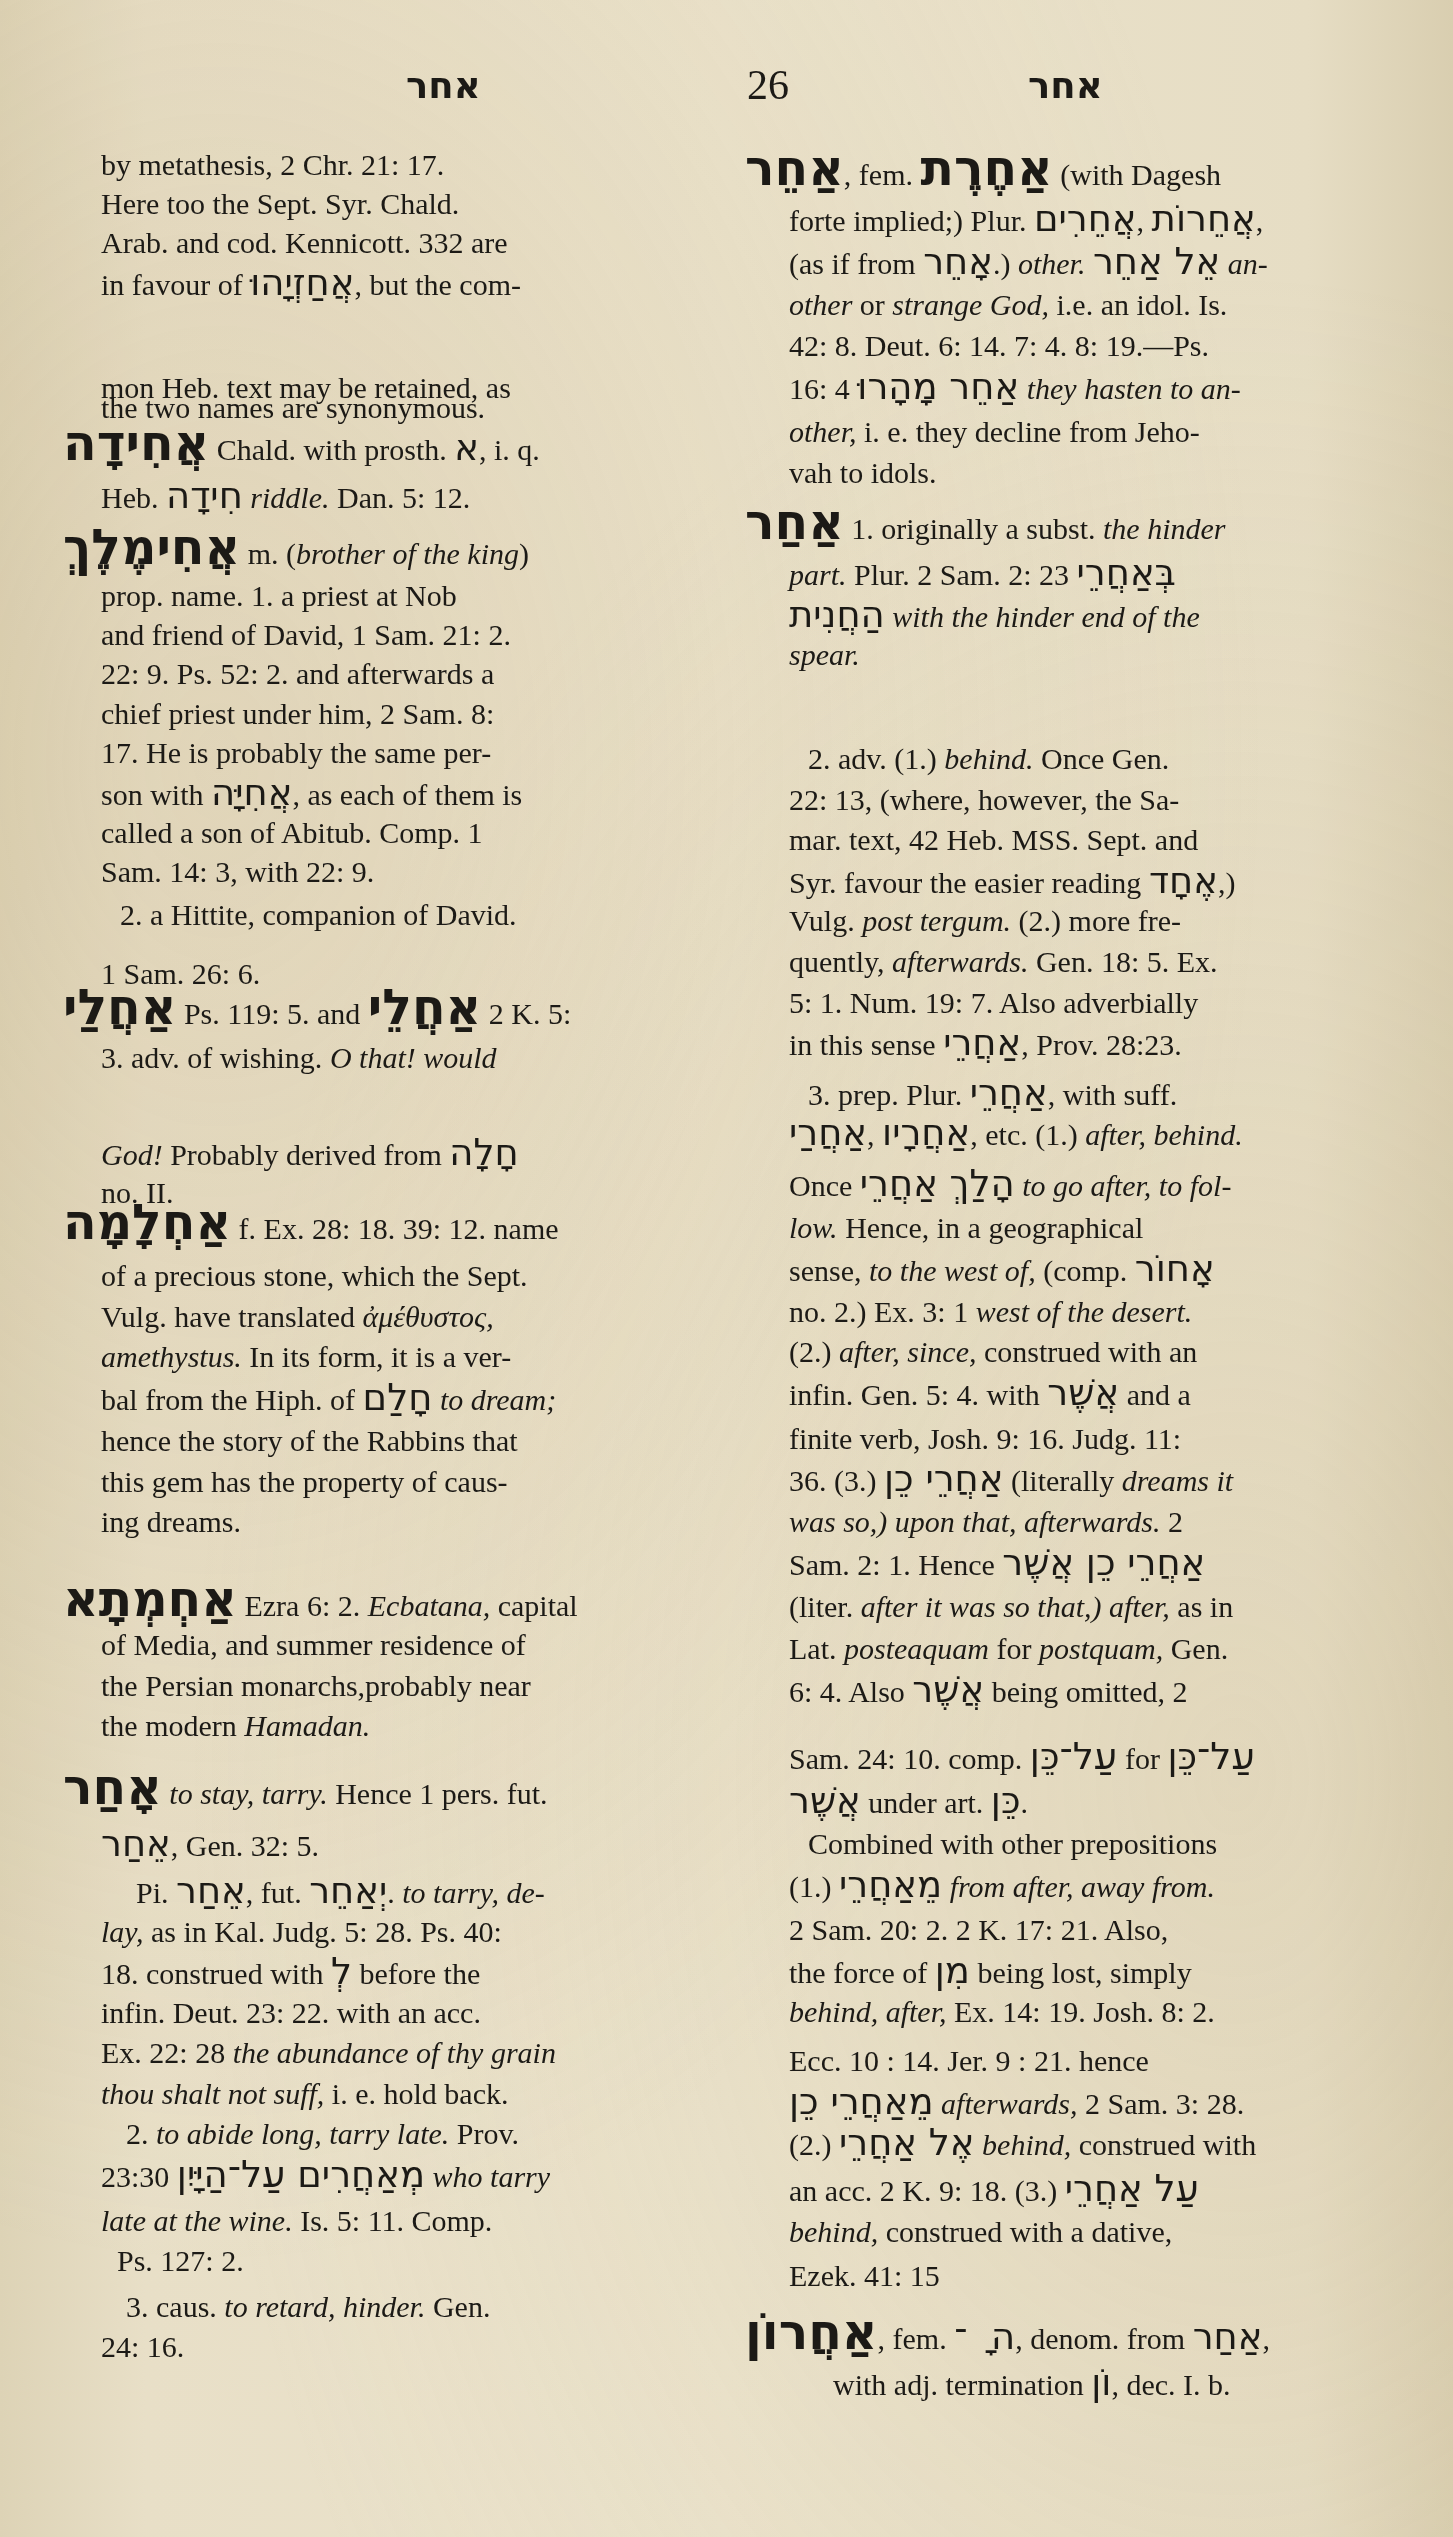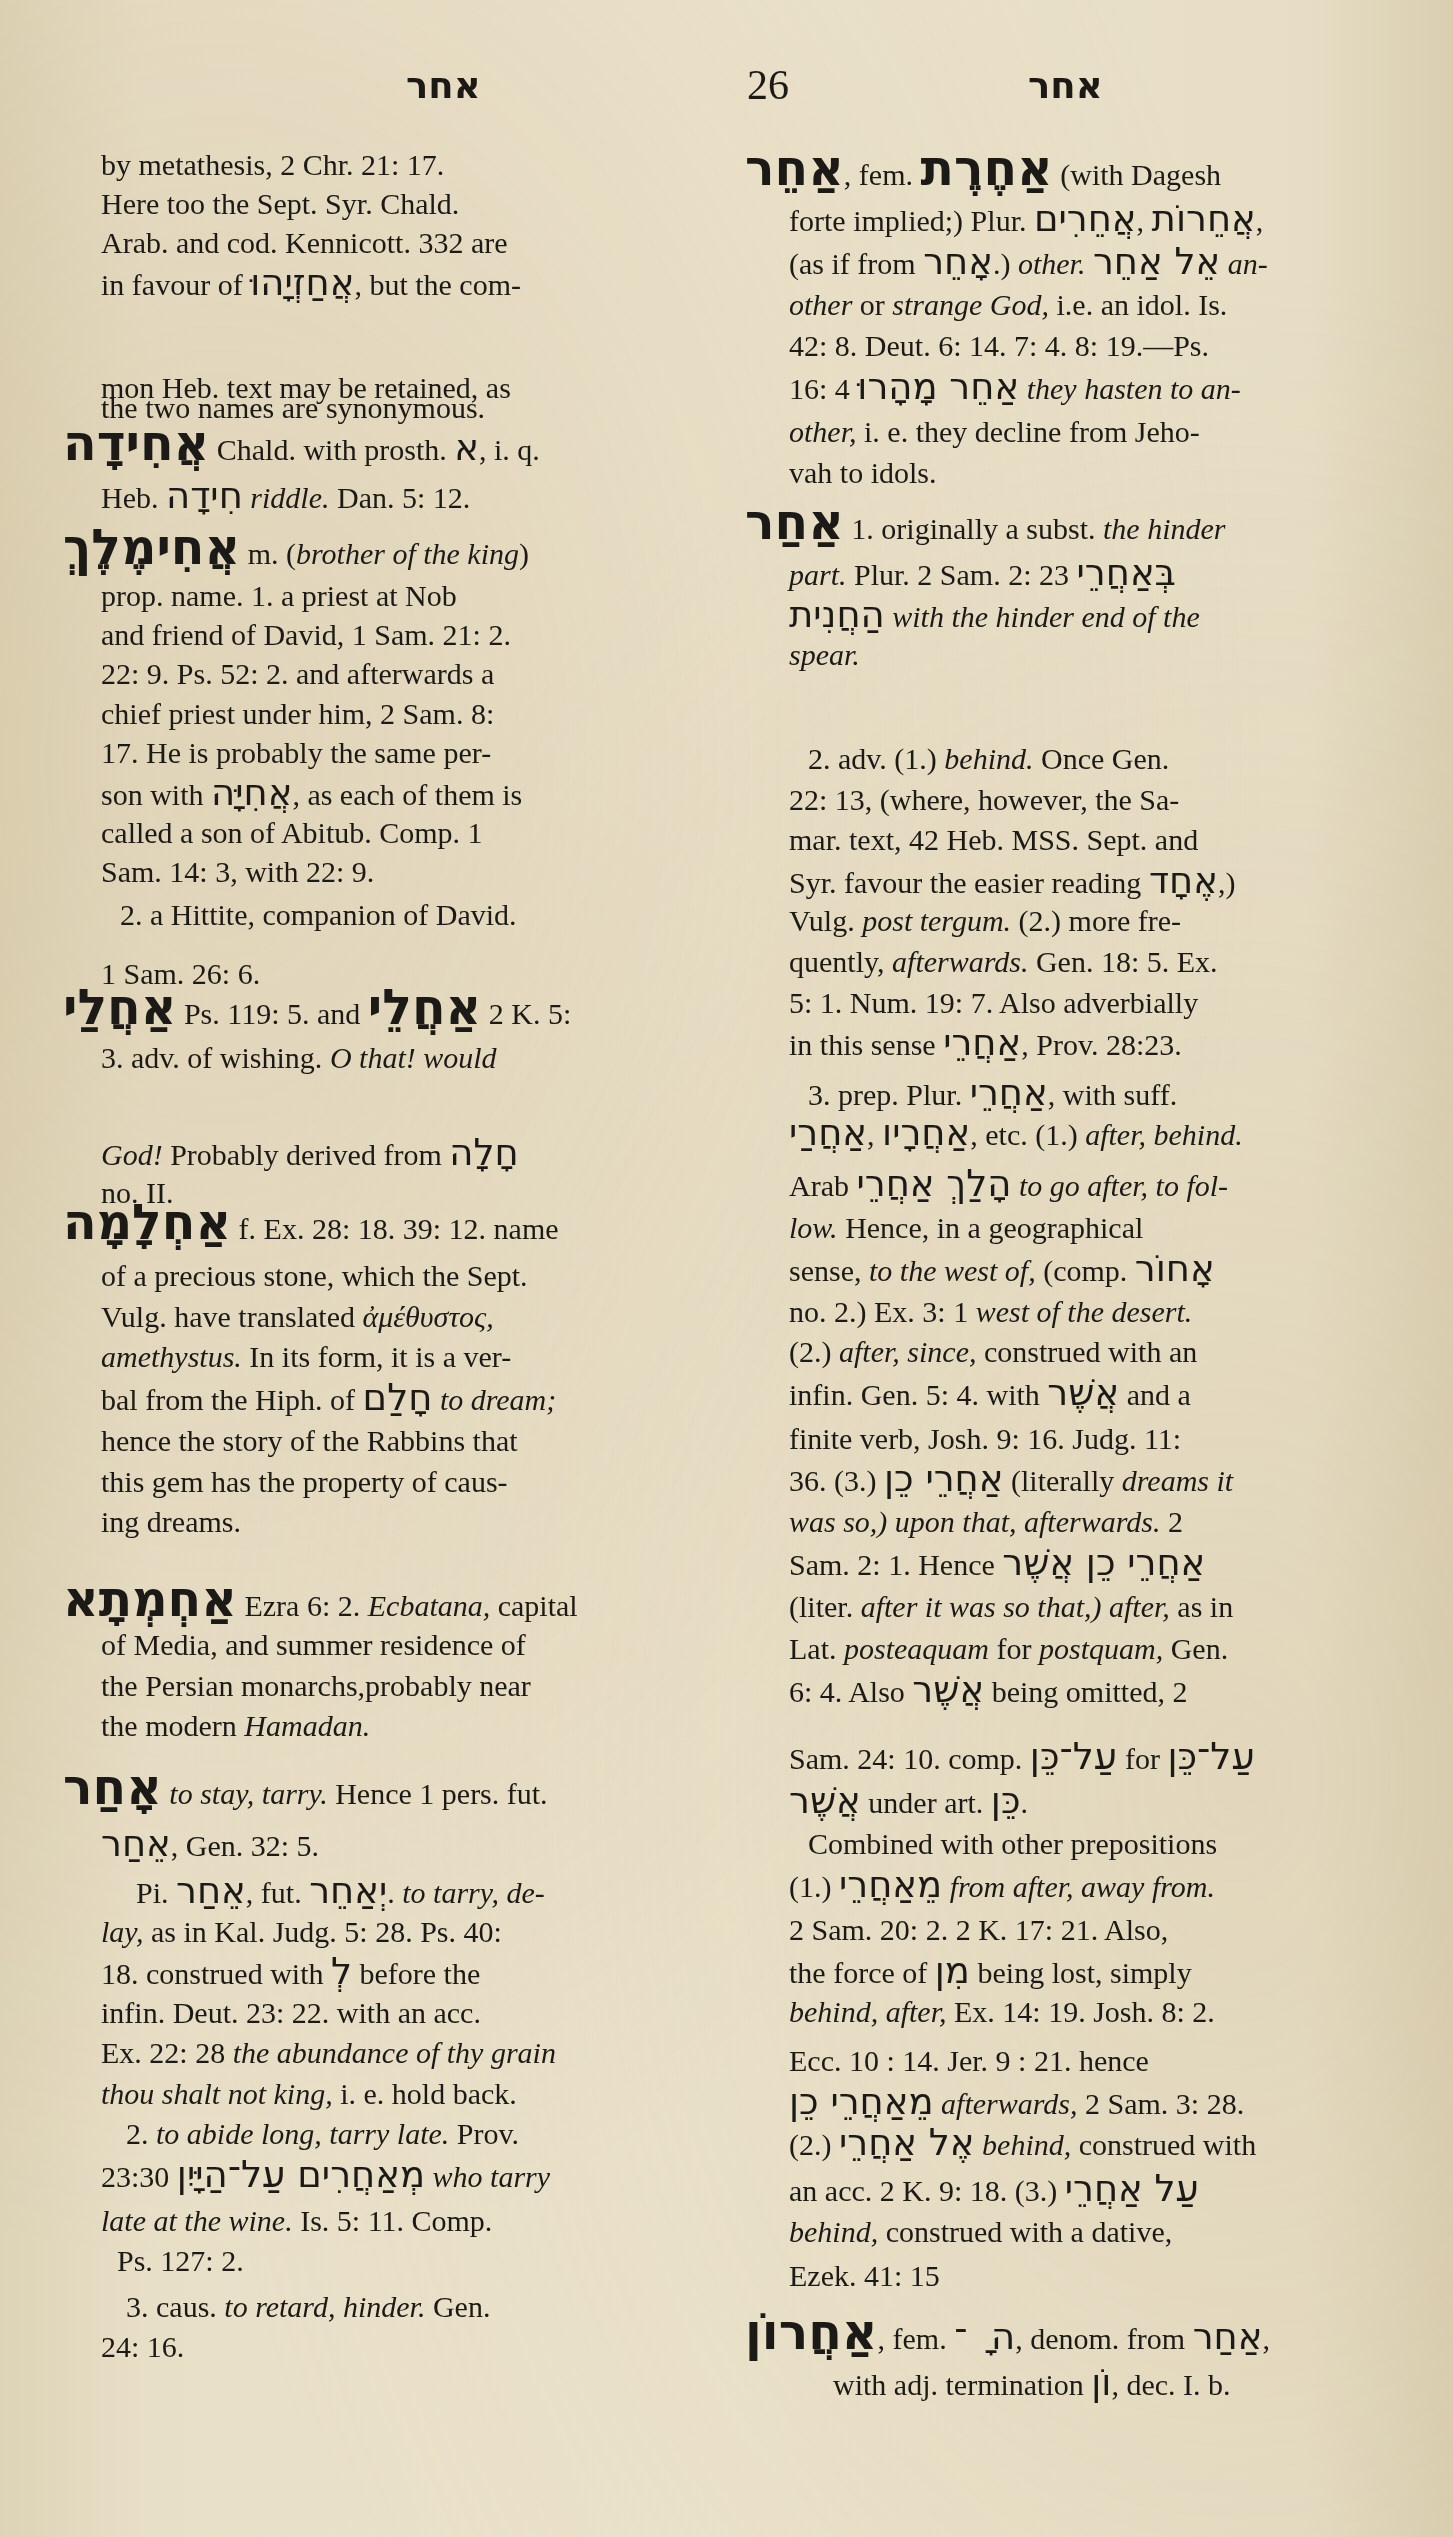--- a/index.html
+++ b/index.html
@@ -72,21 +72,21 @@
     <div class="ln" style="top: 1626px; left: 0px;"><span>of Media, and summer residence of</span></div>
     <div class="ln" style="top: 1667px; left: 0px;"><span>the Persian monarchs,probably near</span></div>
     <div class="ln" style="top: 1707px; left: 0px;"><span>the modern </span><span class="it">Hamadan.</span></div>
     <div class="ln" style="top: 1769px; left: -38px;"><span class="hw">אָחַר</span><span> </span><span class="it">to stay, tarry.</span><span> Hence 1 pers. fut.</span></div>
     <div class="ln" style="top: 1825px; left: 0px;"><span class="he">אֵחַר</span><span>, Gen. 32: 5.</span></div>
     <div class="ln" style="top: 1872px; left: 35px;"><span>Pi. </span><span class="he">אֵחַר</span><span>, fut. </span><span class="he">יְאַחֵר</span><span>. </span><span class="it">to tarry, de-</span></div>
     <div class="ln" style="top: 1913px; left: 0px;"><span class="it">lay,</span><span> as in Kal. Judg. 5: 28.  Ps. 40:</span></div>
     <div class="ln" style="top: 1953px; left: 0px;"><span>18. construed with </span><span class="he">לְ</span><span> before the</span></div>
     <div class="ln" style="top: 1994px; left: 0px;"><span>infin.  Deut. 23: 22.  with an acc.</span></div>
     <div class="ln" style="top: 2034px; left: 0px;"><span>Ex. 22: 28 </span><span class="it">the abundance of thy grain</span></div>
-    <div class="ln" style="top: 2075px; left: 0px;"><span class="it">thou shalt not king,</span><span> i. e. hold back.</span></div>
+    <div class="ln" style="top: 2075px; left: 0px;"><span class="it">thou shalt not suff,</span><span> i. e. hold back.</span></div>
     <div class="ln" style="top: 2115px; left: 25px;"><span>2. </span><span class="it">to abide long, tarry late.</span><span>  Prov.</span></div>
     <div class="ln" style="top: 2156px; left: 0px;"><span>23:30 </span><span class="he">מְאַחֲרִים עַל־הַיָּיִן</span><span> </span><span class="it">who tarry</span></div>
     <div class="ln" style="top: 2202px; left: 0px;"><span class="it">late at the wine.</span><span>  Is. 5: 11.  Comp.</span></div>
     <div class="ln" style="top: 2242px; left: 16px;"><span>Ps. 127: 2.</span></div>
     <div class="ln" style="top: 2288px; left: 25px;"><span>3. caus. </span><span class="it">to retard, hinder.</span><span>  Gen.</span></div>
     <div class="ln" style="top: 2328px; left: 0px;"><span>24: 16.</span></div>
   </div>
 <div class="col col-right" id="col-right">
     <div class="ln" style="top: 150px; left: -44px;"><span class="hw">אַחֵר</span><span>, fem. </span><span class="hw">אַחֶרֶת</span><span> (with Dagesh</span></div>
     <div class="ln" style="top: 200px; left: 0px;"><span>forte implied;) Plur. </span><span class="he">אֲחֵרִים</span><span>, </span><span class="he">אֲחֵרוֹת</span><span>,</span></div>
@@ -103,21 +103,21 @@
     <div class="ln" style="top: 740px; left: 19px;"><span>2. adv. (1.) </span><span class="it">behind.</span><span>  Once Gen.</span></div>
     <div class="ln" style="top: 781px; left: 0px;"><span>22: 13, (where, however, the Sa-</span></div>
     <div class="ln" style="top: 821px; left: 0px;"><span>mar. text, 42 Heb. MSS. Sept. and</span></div>
     <div class="ln" style="top: 862px; left: 0px;"><span>Syr. favour the easier reading </span><span class="he">אֶחָד</span><span>,)</span></div>
     <div class="ln" style="top: 902px; left: 0px;"><span>Vulg. </span><span class="it">post tergum.</span><span> (2.) more fre-</span></div>
     <div class="ln" style="top: 943px; left: 0px;"><span>quently, </span><span class="it">afterwards.</span><span>  Gen. 18: 5. Ex.</span></div>
     <div class="ln" style="top: 984px; left: 0px;"><span>5: 1.  Num. 19: 7.  Also adverbially</span></div>
     <div class="ln" style="top: 1024px; left: 0px;"><span>in this sense </span><span class="he">אַחֲרֵי</span><span>, Prov. 28:23.</span></div>
     <div class="ln" style="top: 1074px; left: 19px;"><span>3. prep. Plur. </span><span class="he">אַחֲרֵי</span><span>, with suff.</span></div>
     <div class="ln" style="top: 1114px; left: 0px;"><span class="he">אַחֲרַי</span><span>, </span><span class="he">אַחֲרָיו</span><span>, etc. (1.) </span><span class="it">after, behind.</span></div>
-    <div class="ln" style="top: 1165px; left: 0px;"><span>Arab </span><span class="he">הָלַךְ אַחֲרֵי</span><span> </span><span class="it">to go after, to fol-</span></div>
+    <div class="ln" style="top: 1165px; left: 0px;"><span>Once </span><span class="he">הָלַךְ אַחֲרֵי</span><span> </span><span class="it">to go after, to fol-</span></div>
     <div class="ln" style="top: 1209px; left: 0px;"><span class="it">low.</span><span>  Hence, in a geographical</span></div>
     <div class="ln" style="top: 1250px; left: 0px;"><span>sense, </span><span class="it">to the west of,</span><span> (comp. </span><span class="he">אָחוֹר</span></div>
     <div class="ln" style="top: 1293px; left: 0px;"><span>no. 2.)  Ex. 3: 1 </span><span class="it">west of the desert.</span></div>
     <div class="ln" style="top: 1333px; left: 0px;"><span>(2.) </span><span class="it">after, since,</span><span> construed with an</span></div>
     <div class="ln" style="top: 1374px; left: 0px;"><span>infin.  Gen. 5: 4.  with </span><span class="he">אֲשֶׁר</span><span> and a</span></div>
     <div class="ln" style="top: 1420px; left: 0px;"><span>finite verb, Josh. 9: 16. Judg. 11:</span></div>
     <div class="ln" style="top: 1460px; left: 0px;"><span>36. (3.) </span><span class="he">אַחֲרֵי כֵן</span><span> (literally </span><span class="it">dreams it</span></div>
     <div class="ln" style="top: 1503px; left: 0px;"><span class="it">was so,)</span><span> </span><span class="it">upon that, afterwards.</span><span> 2</span></div>
     <div class="ln" style="top: 1544px; left: 0px;"><span>Sam. 2: 1.  Hence </span><span class="he">אַחֲרֵי כֵן אֲשֶׁר</span></div>
     <div class="ln" style="top: 1588px; left: 0px;"><span>(liter. </span><span class="it">after it was so that,)</span><span> </span><span class="it">after,</span><span> as in</span></div>

